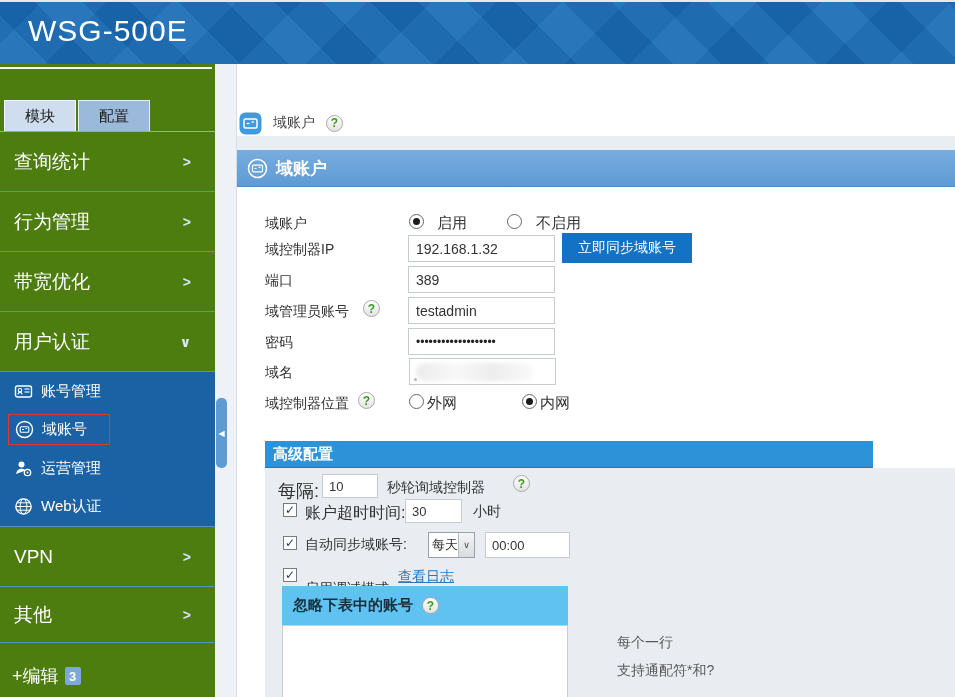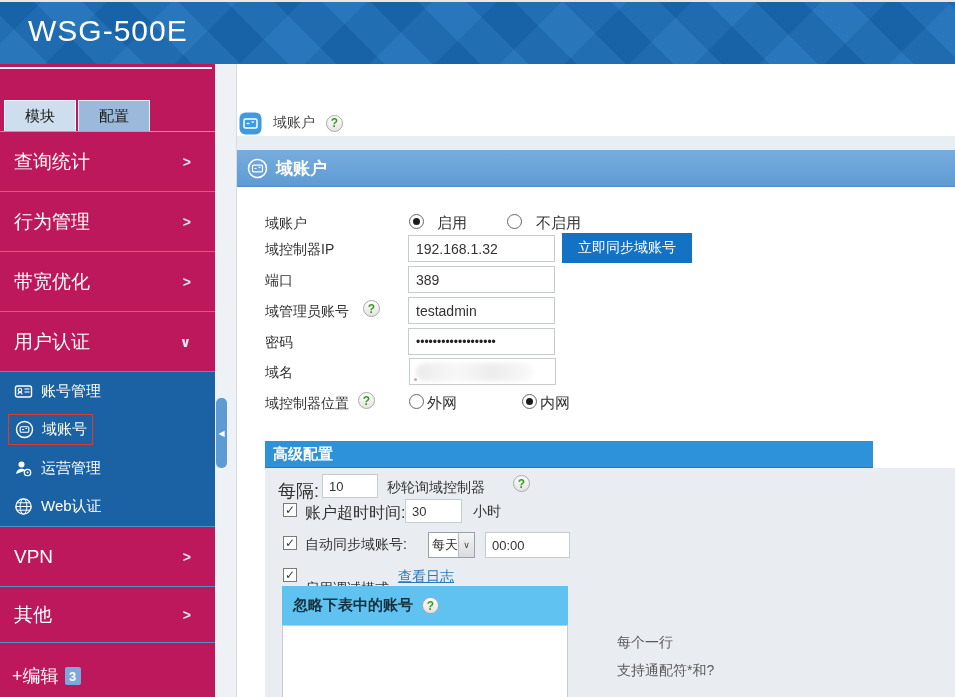--- a/index.html
+++ b/index.html
@@ -17,21 +17,21 @@
       #1a6cb7;
     border-top:2px solid #ece7df;
   }
   .header-title {
     position:absolute; left:28px; top:12px;
     color:#fff; font-size:30px; font-weight:500; letter-spacing:1px;
   }
   
   .sidebar {
     position:absolute; left:0; top:64px; width:215px; height:633px;
-    background:#be185d;
+    background:#4d7c0f;
   }
   .sidebar-topline { position:absolute; left:0; top:3px; width:212px; height:2px; background:rgba(255,255,255,0.95); }
   .tabs { position:absolute; left:0; top:36px; width:215px; height:31px; }
   .tab {
     position:absolute; top:0; height:31px; width:72px;
     display:flex; align-items:center; justify-content:center;
     font-size:15px; color:#191919; cursor:pointer;
     border:1px solid rgba(255,255,255,0.75); border-bottom:none;
   }
   .tab-active { left:4px; background:#cfdeee; }
@@ -44,21 +44,21 @@
   }
   .menu-arrow { position:absolute; right:24px; font-size:14px; font-weight:bold; color:#d8e8f7; }
   .submenu { background:#1a62a4; height:155px; display:flex; flex-direction:column; border-bottom:1px solid #4f92cb; }
   .sub-item {
     flex:1; display:flex; align-items:center; gap:8px;
     padding:0 14px; color:#fff; font-size:15px; cursor:pointer;
   }
   .sub-icon { width:19px; height:19px; flex:0 0 19px; display:inline-flex; }
   .redbox {
     display:inline-flex; align-items:center; gap:8px;
-    border:1px solid #e0392b; padding:5px 5px 5px 6px; margin-left:-6px;
+    border:1px solid #e0392b; padding:5px 22px 5px 6px; margin-left:-6px;
   }
   .edit-row { height:54px; display:flex; align-items:center; gap:6px; padding:12px 12px 0 12px; }
   .edit-label { color:#fff; font-size:18px; }
   .edit-badge {
     min-width:16px; height:18px; background:#7da9da; color:#fff;
     font-size:13px; font-weight:bold; display:inline-flex;
     align-items:center; justify-content:center; padding:0 3px; border-radius:2px; cursor:pointer;
   }
   
   .gutter { position:absolute; left:215px; top:64px; width:22px; height:633px; background:#eef2f7; border-right:1px solid #d9dde2; }

